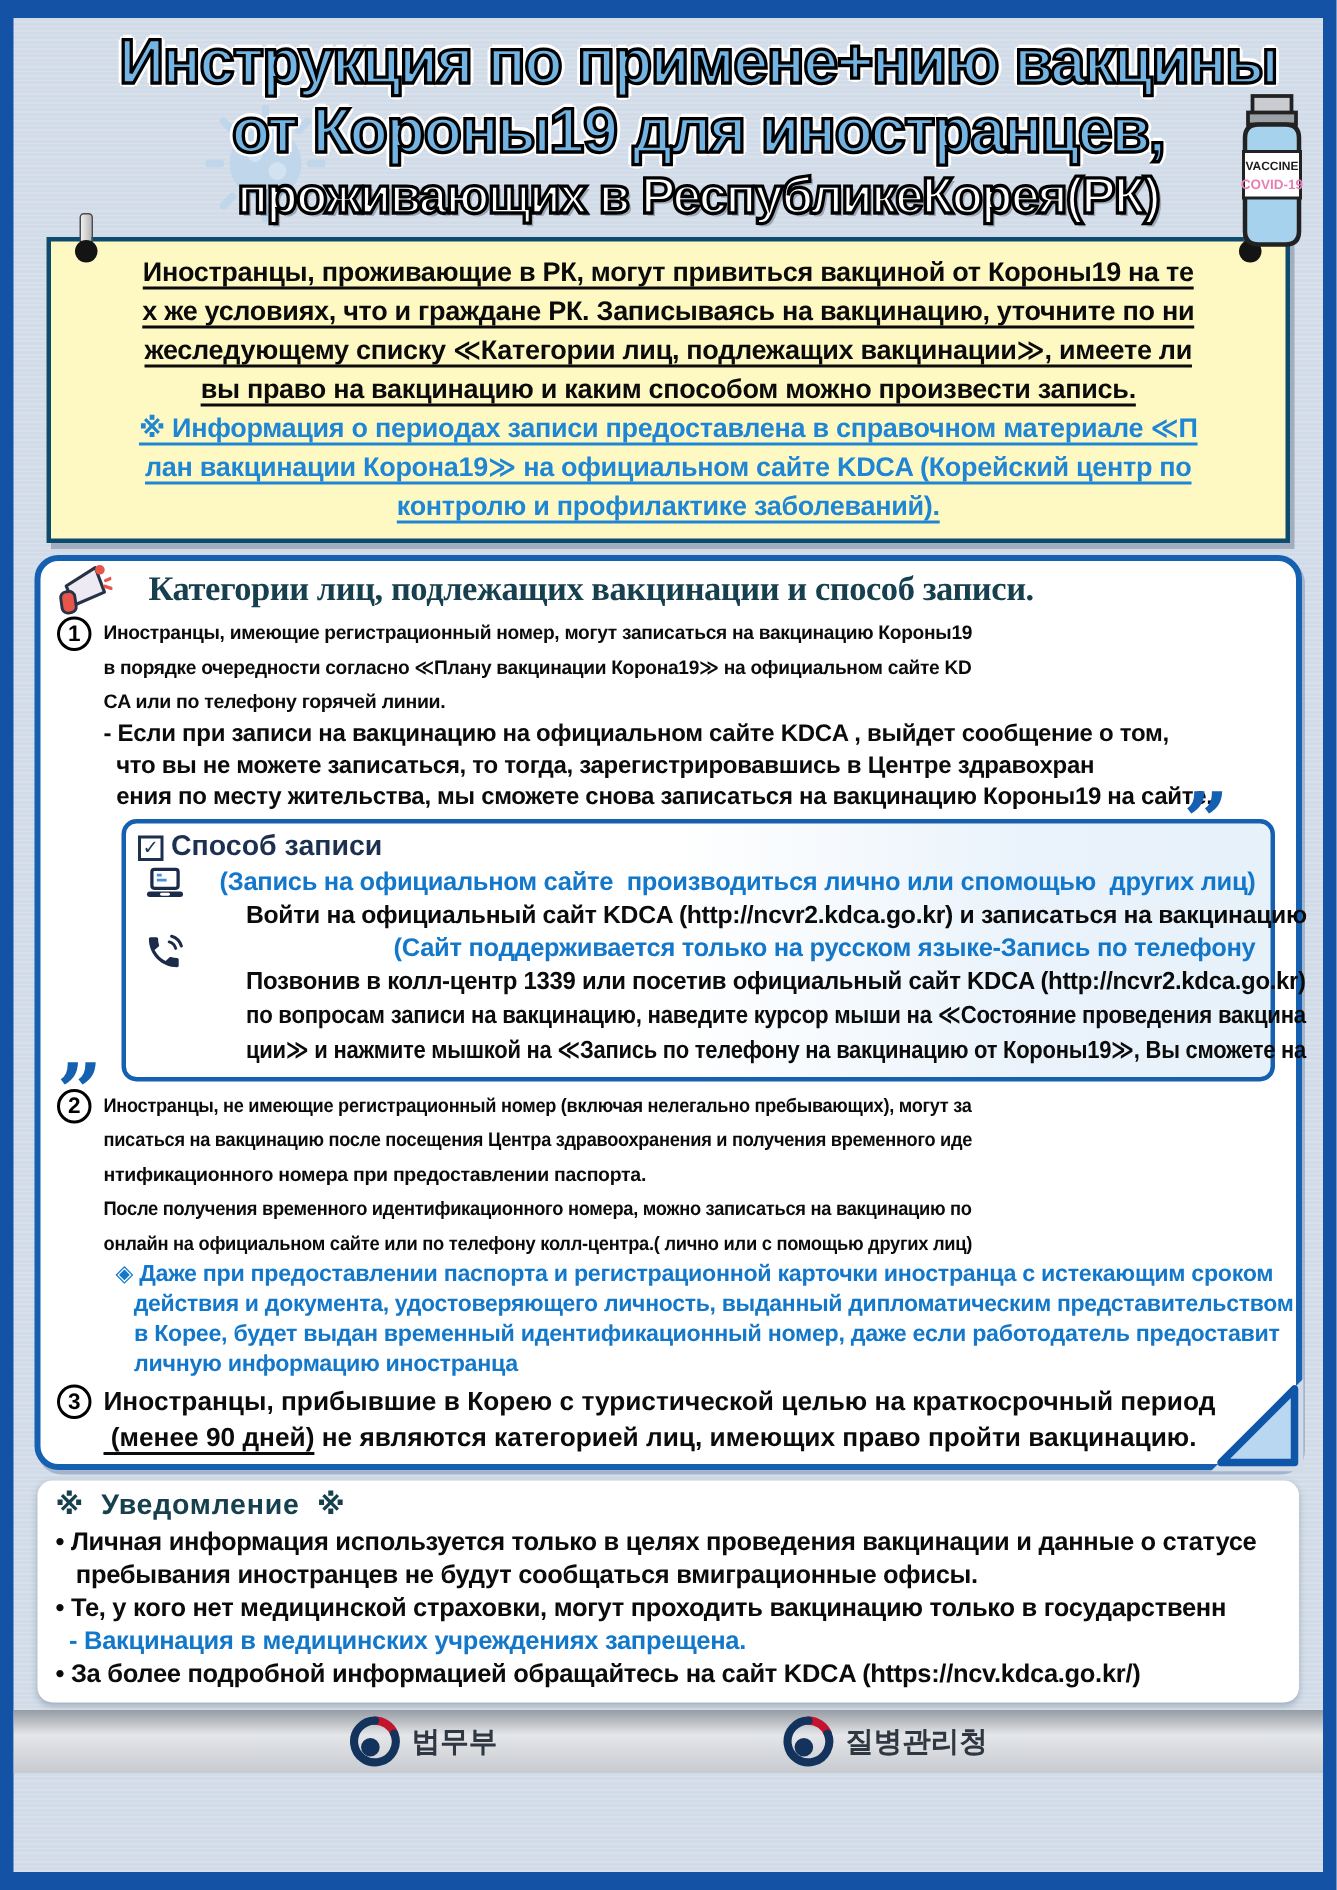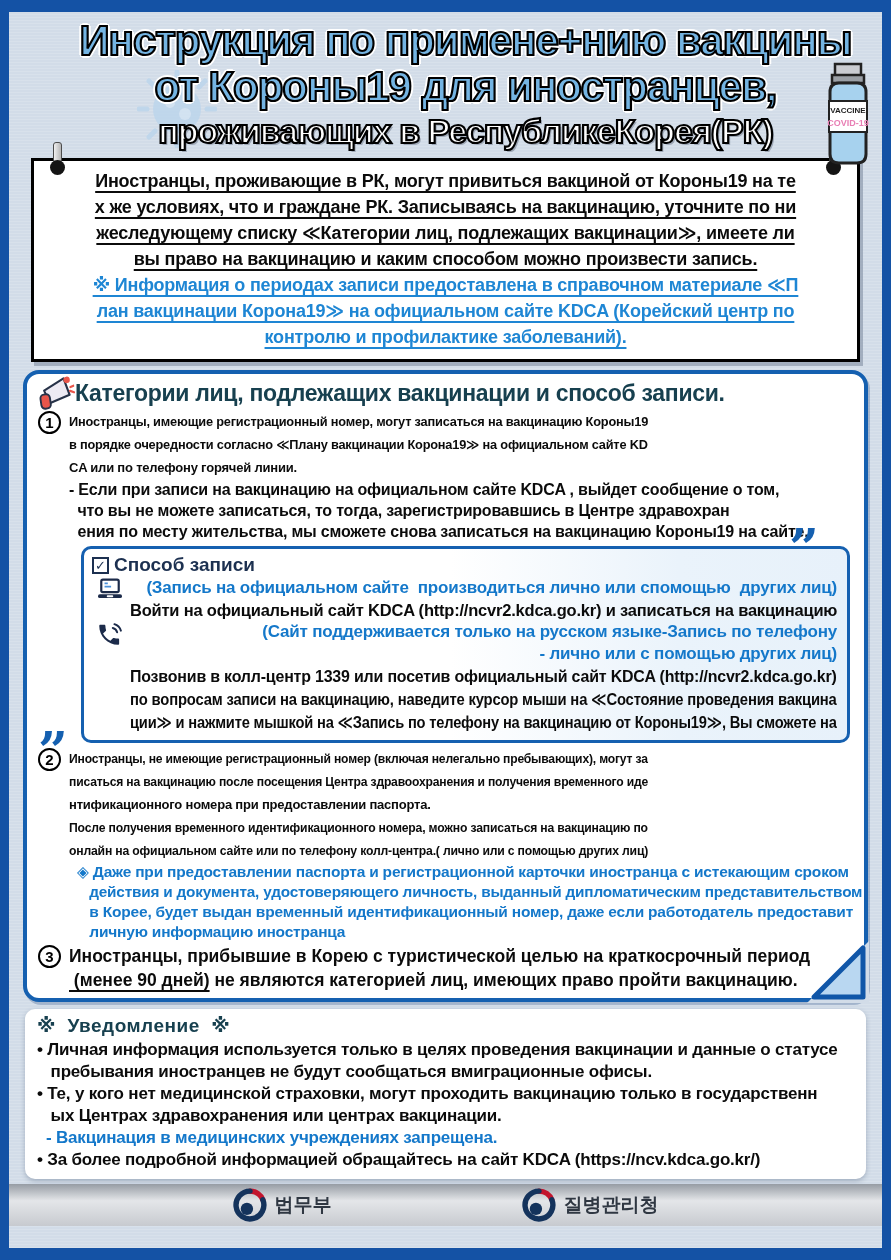--- a/index.html
+++ b/index.html
@@ -21,36 +21,36 @@
   .title-line { font-weight:800; color:#74b4e2; -webkit-text-stroke:2.2px #000;
     text-shadow:3px 0 0 #fff,-3px 0 0 #fff,0 3px 0 #fff,0 -3px 0 #fff,2px 2px 0 #fff,-2px 2px 0 #fff,2px -2px 0 #fff,-2px -2px 0 #fff;
     font-size:42px; line-height:46px; letter-spacing:-1px; }
   .title-line.l3 { color:#ffffff; font-size:34px; line-height:42px;
     text-shadow:2px 2px 0 rgba(60,70,90,.35); }
   .virus { position:absolute; left:128px; top:58px; opacity:.75; z-index:0; }
   .title-line { position:relative; z-index:1; }
   .bottle { position:absolute; right:2px; top:50px; z-index:2; }
 
   
-  .intro-box { position:relative; margin:2px 22px 0; background:#ffffff; border:3px solid #000000;
+  .intro-box { position:relative; margin:2px 22px 0; background:#fef9c3; border:3px solid #0c4a6e;
     padding:7px 8px 9px; box-shadow:3px 4px 0 rgba(120,135,155,.55); }
   .iline { text-align:center; font-size:18px; line-height:26px; font-weight:bold; letter-spacing:-.2px; }
   .iline .fitw { text-decoration:underline; text-underline-offset:4px; text-decoration-thickness:2px; }
   .iline.black { color:#0b0b0b; }
   .iline.blue  { color:#1e86d4; }
   .pin { position:absolute; top:-19px; display:flex; flex-direction:column; align-items:center; }
   .pin.left { left:16px; } .pin.right { right:16px; }
   .pin-stem { width:9px; height:21px; background:linear-gradient(90deg,#f0f0f0,#b5b5b5);
     border:1.5px solid #4c4c4c; border-radius:3px; }
   .pin-head { width:15px; height:15px; background:#141414; border-radius:50%; margin-top:-3px; }
 
   
   .main-box { position:relative; margin:8px 14px 0; background:#fff; border:4px solid #1560b0;
     border-radius:16px; padding:4px 10px 6px 8px; box-shadow:2px 3px 0 rgba(20,60,120,.25); }
-  .mb-header { display:flex; align-items:center; gap:0; height:30px; }
+  .mb-header { display:flex; align-items:center; gap:24px; height:30px;font-family:Liberation Serif, serif; }
   .mb-header .hd { font-size:23px; font-weight:800; color:#17404f; letter-spacing:-.3px; }
   .megaphone { transform:rotate(-8deg); flex:0 0 auto; }
   .item { position:relative; padding-left:34px; margin-top:2px; }
   .cnum { position:absolute; left:3px; top:1px; width:23px; height:23px; border:2.5px solid #000;
     border-radius:50%; background:#fff; display:flex; align-items:center; justify-content:center;
     font-size:15px; font-weight:800; color:#000; }
   .mline { font-size:13px; line-height:23px; font-weight:bold; color:#0b0b0b; letter-spacing:-.2px; }
   .sline { font-size:16px; line-height:21px; font-weight:bold; color:#0b0b0b; letter-spacing:-.2px; }
   .bnote { font-size:15.5px; line-height:20px; font-weight:bold; color:#1478ca; padding-left:8px; letter-spacing:-.2px; }
   .i3line { font-size:17.5px; line-height:24px; font-weight:bold; color:#0b0b0b; }
@@ -64,21 +64,21 @@
     color:#1560b0; font-size:52px; line-height:30px; }
   .zq.top { top:-16px; right:28px; }
   .zq.bottom { bottom:-26px; left:-46px; }
   .z-header { display:flex; align-items:center; height:24px; }
   .chk { width:17px; height:17px; border:2.5px solid #1c3050; display:inline-flex; align-items:center;
     justify-content:center; font-size:13px; font-weight:800; color:#1c3050; margin-right:5px; }
   .z-header .zt { font-size:19px; font-weight:800; color:#1c3050; }
   .zrow { position:relative; padding-left:38px;text-align:right; }
   .zrow .zicon { position:absolute; left:4px; top:1px; }
   .zblue { font-size:17px; line-height:22px; font-weight:800; color:#1478ca; letter-spacing:-.2px; }
-  .zblack { font-size:16.5px; line-height:22px; font-weight:bold; color:#0b0b0b; letter-spacing:-.2px; }
+  .zblack { font-size:16.5px; line-height:22px; font-weight:bold; color:#0b0b0b; letter-spacing:-.2px;margin-left:34px; }
   .zpara .zblack { line-height:23px; }
 
   .curl { position:absolute; right:-5px; bottom:-5px; }
 
   
   .notice-box { margin:7px 16px 0; background:#fff; border-radius:10px; padding:3px 12px 8px;
     box-shadow:0 2px 5px rgba(40,60,90,.3); }
   .n-header { font-size:19px; font-weight:800; color:#17404f; line-height:27px; letter-spacing:.5px; }
   .nline { font-size:17px; line-height:22px; font-weight:bold; color:#0b0b0b; letter-spacing:-.2px; }
   .nline.blue { color:#1478ca; }
@@ -178,21 +178,20 @@
       <div class="zblue"><span class="fitw">(Запись на официальном сайте  производиться лично или спомощью  других лиц)</span></div>
       <div class="zblack"><span class="fitw" style="transform: scaleX(0.998588);">Войти на официальный сайт KDCA (http://ncvr2.kdca.go.kr) и записаться на вакцинацию</span></div>
     </div>
     <div class="zrow">
       <svg class="zicon" width="26" height="26" viewBox="0 0 24 24">
         <path d="M6.5 10.5c1.5 2.9 3.9 5.3 6.8 6.8l2.3-2.3c.28-.28.7-.37 1.06-.25 1.16.38 2.4.59 3.69.59.55 0 1 .45 1 1V20c0 .55-.45 1-1 1C10.85 21 3 13.15 3 3.62c0-.55.45-1 1-1h3.68c.55 0 1 .45 1 1 0 1.28.2 2.52.59 3.69.11.35.03.77-.25 1.06L6.5 10.5z" fill="#1c2b4a"></path>
         <path d="M15.5 5.5 a5.5 5.5 0 0 1 4 4 M17 2 a9 9 0 0 1 6 6" stroke="#1c2b4a" stroke-width="1.8" fill="none" stroke-linecap="round"></path>
       </svg>
       <div>
           <div class="zblue"><span class="fitw">(Сайт поддерживается только на русском языке-Запись по телефону</span></div>
-          <div class="zblue"><span class="fitw">  - лично или с помощью других лиц)</span></div>
         </div>
     </div>
     <div class="zrow zpara">
       <div>
           <div class="zblack"><span class="fitw" style="transform: scaleX(0.967168);">Позвонив в колл-центр 1339 или посетив официальный сайт KDCA (http://ncvr2.kdca.go.kr)</span></div>
           <div class="zblack"><span class="fitw" style="transform: scaleX(0.897208);">по вопросам записи на вакцинацию, наведите курсор мыши на ≪Состояние проведения вакцина</span></div>
           <div class="zblack"><span class="fitw" style="transform: scaleX(0.888191);">ции≫ и нажмите мышкой на ≪Запись по телефону на вакцинацию от Короны19≫, Вы сможете на</span></div>
         </div>
     </div>
   </div>
@@ -227,21 +226,20 @@
 </div>
 
 <div class="notice-box">
   <div class="n-header"><span class="fitw">※  Уведомление  ※</span></div>
   <div>
       <div class="nline"><span class="fitw">• Личная информация используется только в целях проведения вакцинации и данные о статусе</span></div>
       <div class="nline"><span class="fitw">   пребывания иностранцев не будут сообщаться вмиграционные офисы.</span></div>
     </div>
   <div>
       <div class="nline"><span class="fitw">• Те, у кого нет медицинской страховки, могут проходить вакцинацию только в государственн</span></div>
-      <div class="nline"><span class="fitw">   ых Центрах здравохранения или центрах вакцинации.</span></div>
     </div>
   <div class="nline blue"><span class="fitw">  - Вакцинация в медицинских учреждениях запрещена.</span></div>
   <div class="nline"><span class="fitw">• За более подробной информацией обращайтесь на сайт KDCA (https://ncv.kdca.go.kr/)</span></div>
 </div>
 
 <div class="footer">
   <div class="logo-group">
     <svg width="34" height="34" viewBox="0 0 44 44">
       <path d="M22 4 A18 18 0 0 1 38.6 15.2" fill="none" stroke="#c3142d" stroke-width="7" stroke-linecap="round"></path>
       <path d="M38.6 15.2 A18 18 0 1 1 22 4" fill="none" stroke="#14335c" stroke-width="7" stroke-linecap="round"></path>

